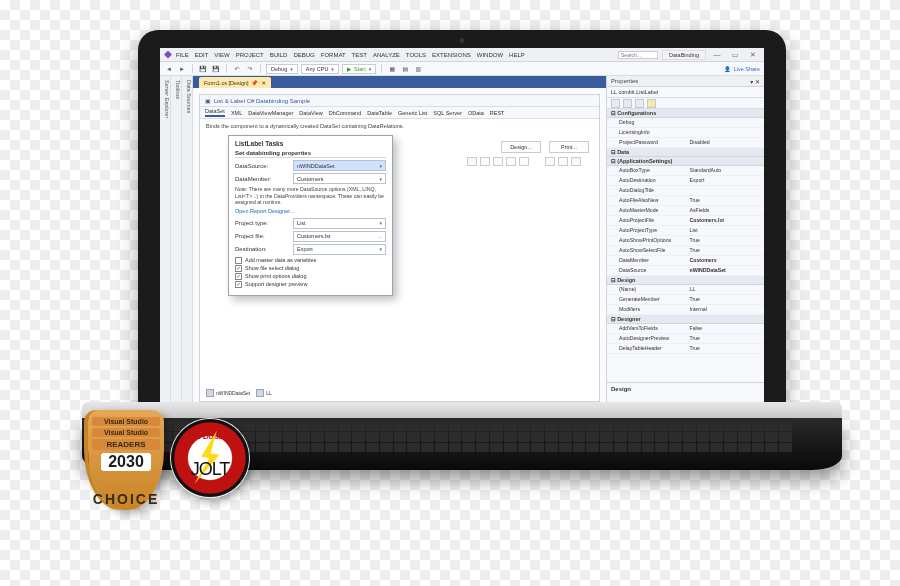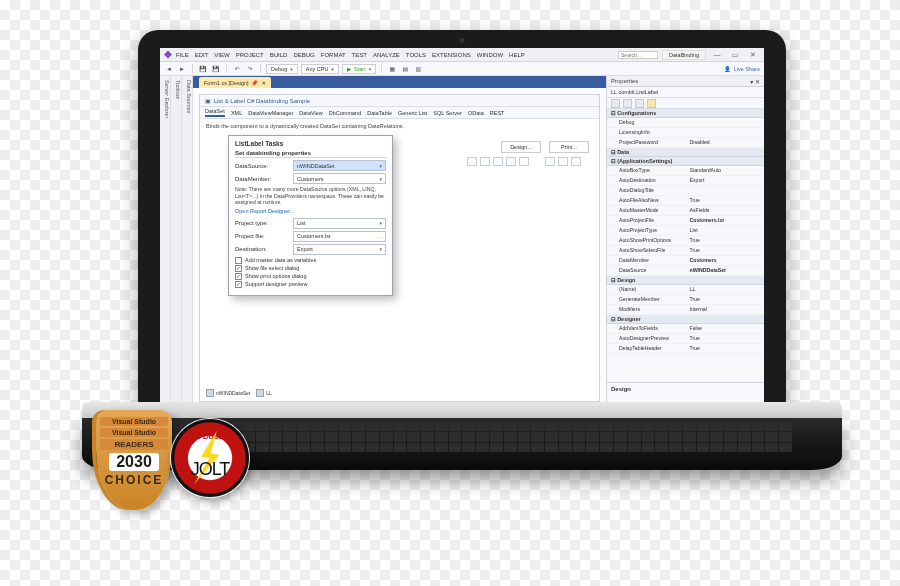--- a/index.html
+++ b/index.html
@@ -118,31 +118,31 @@
     background:linear-gradient(#2a2a2a,#151515 60%,#0a0a0a);
     border-bottom-left-radius:30px 14px; border-bottom-right-radius:30px 14px;
     box-shadow:0 10px 18px rgba(0,0,0,.4);}
   .hinge { width:760px;height:16px; position:absolute; left:-56px; bottom:52px;
     background:linear-gradient(#e6e6e6,#cfcfcf);
     border-top-left-radius:6px; border-top-right-radius:6px;}
   .keys { position:absolute; left:-16px; bottom:16px; width:680px; height:34px;
     display:grid; grid-template-columns:repeat(48,1fr); gap:1px; padding:2px 10px;}
   .keys i { background:#2c2c2c; border-radius:1px;}
   
-  .badge-vs { position:absolute; left:96px; top:410px; width:80px; height:110px;}
+  .badge-vs { position:absolute; left:88px; top:410px; width:80px; height:110px;}
   .shield { width:76px;height:100px; background:linear-gradient(#e6a856,#c98425);
     border-radius:12px 12px 36px 36px / 12px 12px 60px 60px;
     box-shadow:-4px 0 0 #c98425, 4px 4px 8px rgba(0,0,0,.3);
     display:flex; flex-direction:column; align-items:center; padding:6px 4px;
     color:#3a2a10; font-weight:700;}
   .shield .band { background:#d6893a; width:100%; font-size:7px; text-align:center;
     margin:1px 0; border-radius:2px; padding:1px 0;}
   .shield .yr { background:#fff; color:#1c1c1c; font-size:16px; width:50px;
     text-align:center; border-radius:3px; margin-top:2px;}
-  .shield .rc { font-size:12px; letter-spacing:2px; margin-top:2px;text-align:right;}
+  .shield .rc { font-size:14px; letter-spacing:2px; margin-top:20px;text-align:right;}
   .badge-jolt { position:absolute; left:170px; top:418px; width:84px;height:84px;}
   .jolt-ring { width:80px;height:80px;border-radius:50%;
     background:radial-gradient(circle at 50% 50%, #fff 0 38%, #c01111 40% 62%, #111 64% 68%, #fff 70%);
     box-shadow:2px 4px 8px rgba(0,0,0,.35); position:relative;
     display:flex; align-items:center; justify-content:center;}
   .bolt { position:absolute; width:30px;height:56px;
     background:#ffd81a;
     clip-path:polygon(60% 0,20% 50%,48% 50%,10% 100%,80% 42%,50% 42%);
     transform:rotate(8deg); filter:drop-shadow(1px 1px 0 #a07800);}
   .jolt-ring span { position:absolute; bottom:18px; font-family:Impact,sans-serif;

